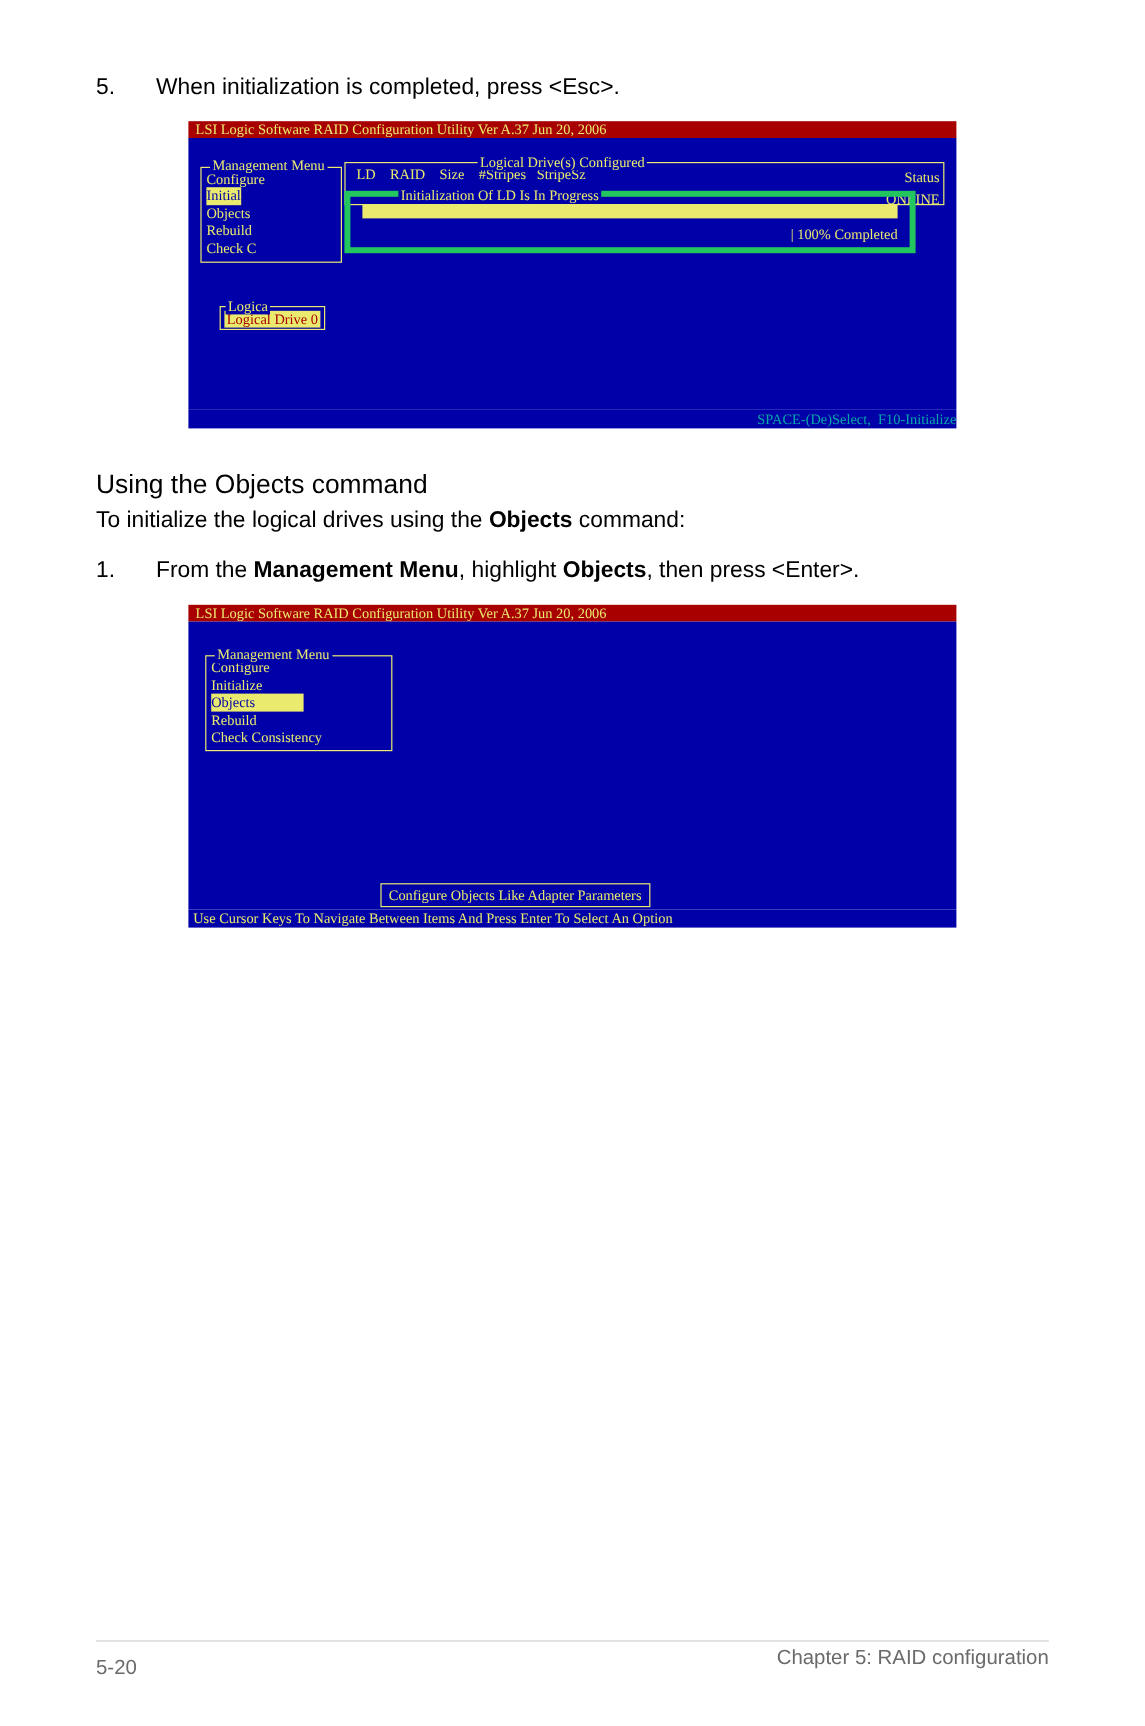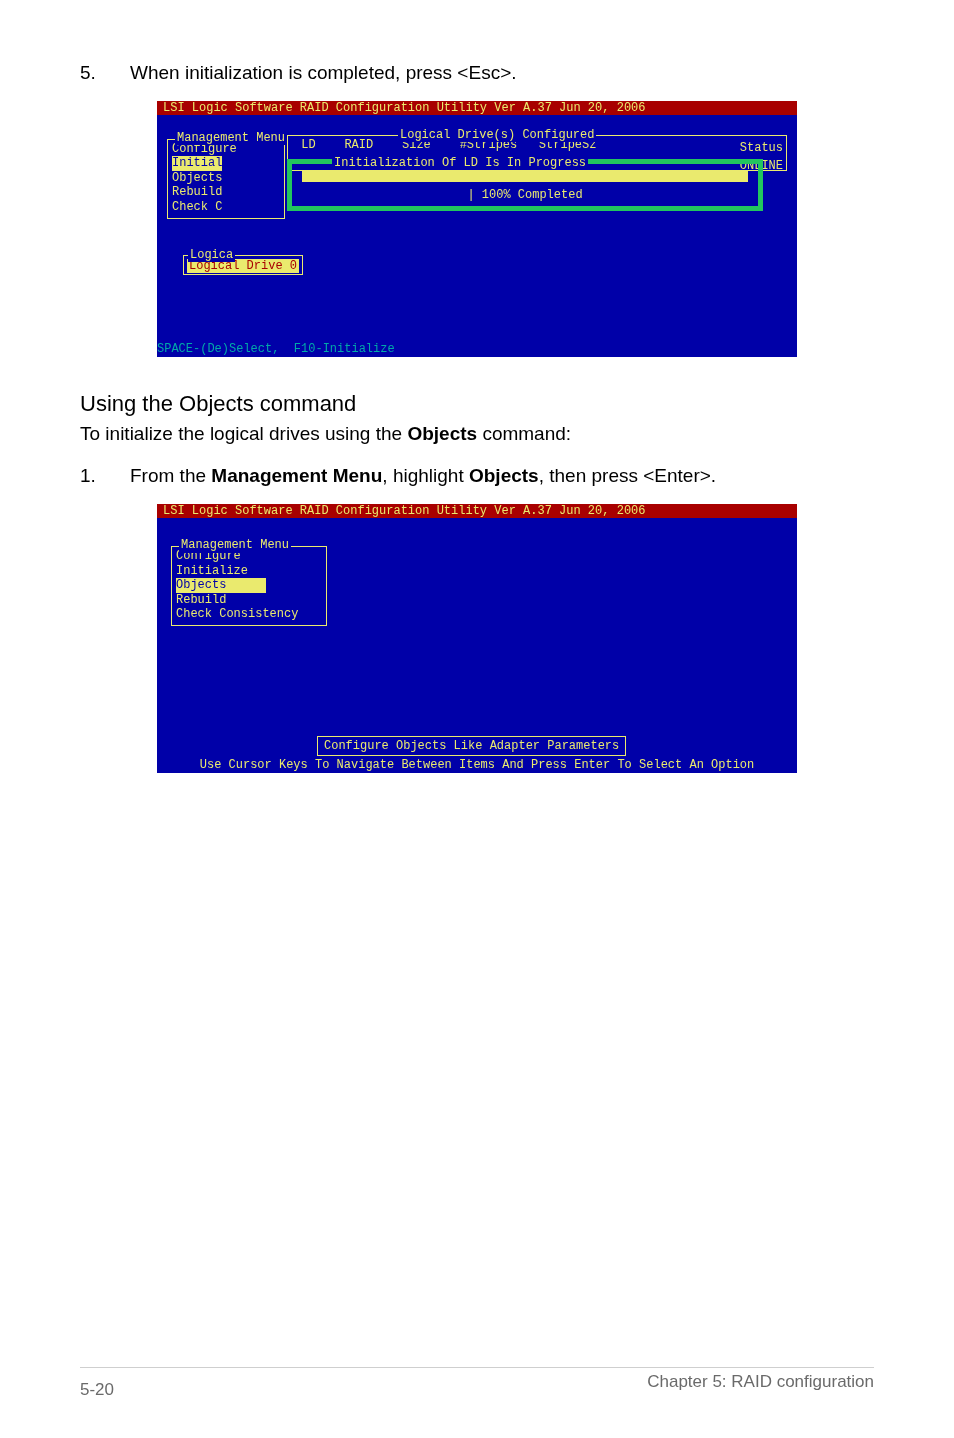--- a/index.html
+++ b/index.html
@@ -2,38 +2,38 @@
 <html><head>
 <meta charset="utf-8">
 <style>
   html,body{margin:0;padding:0;background:#fff;font-family:Arial,Helvetica,sans-serif;color:#000}
   .page{width:954px;height:1438px;margin:0 auto;box-sizing:border-box;padding:60px 80px 0 80px;position:relative}
   .step{display:flex;gap:22px;font-size:19px;line-height:1.4}
   .step-num{min-width:28px}
   .section-h{font-weight:normal;font-size:22px;margin-top:34px;margin-bottom:6px}
   .section-p{font-size:19px;margin:4px 0 18px 0}
   .bold{font-weight:bold}
-  .bios{width:640px;margin:14px auto 0 auto;font-family:Liberation Mono, monospace;font-size:12px;line-height:1.2;position:relative}
+  .bios{width:640px;margin:14px auto 0 auto;font-family:Liberation Serif, serif;font-size:12px;line-height:1.2;position:relative}
   .bios .titlebar{background:#a80000;color:#eaea6e;padding:0 6px;white-space:pre}
   .bios .body{background:#0000a8;color:#eaea6e;position:relative;padding:18px 10px 8px 10px;min-height:200px}
-  .bios .footer{background:#0000a8;color:#00a8a8;text-align:left;padding:1px 0;white-space:pre}
-  .bios .footerline{background:#0000a8;color:#eaea6e;text-align:center;padding:0 4px;white-space:pre}
+  .bios .footer{background:#0000a8;color:#00a8a8;text-align:right;padding:1px 0;white-space:pre}
+  .bios .footerline{background:#0000a8;color:#eaea6e;text-align:left;padding:0 4px;white-space:pre}
   .panel-label{position:absolute;top:-8px;left:8px;background:#0000a8;padding:0 2px;white-space:pre}
   .mbox{position:absolute;left:10px;top:24px;width:118px}
   .mbox-inner{border:1px solid #eaea6e;padding:2px 4px 4px 4px}
   .mitem{white-space:pre}
   .mitem.sel{background:#eaea6e;color:#0000a8;display:inline-block}
   .ldpanel{position:absolute;left:130px;top:20px;right:10px;height:34px;border:1px solid #eaea6e}
   .ldpanel .hdr{padding:2px 6px;white-space:pre}
   .stat{position:absolute;right:14px;top:26px;white-space:pre}
   .stat2{position:absolute;right:14px;top:44px;white-space:pre}
   .initpanel{position:absolute;left:130px;top:44px;width:446px;border:5px solid #22c55e;padding:6px 10px 4px 10px}
   .initmsg{white-space:pre;margin:4px 0 6px 0}
   .progressbar{height:12px;background:#eaea6e;width:100%;margin-bottom:6px}
-  .progresslbl{white-space:pre;text-align:center}
+  .progresslbl{white-space:pre;text-align:right}
   .logica{position:absolute;left:26px;top:140px;border:1px solid #eaea6e;padding:1px 3px}
   .logica .ldsel{background:#eaea6e;color:#a80000;padding:0 2px;display:inline-block;margin-top:2px}
   .bios2 .body{min-height:214px}
   .mbox2{position:absolute;left:14px;top:28px;width:156px}
   .mbox2-inner{border:1px solid #eaea6e;padding:2px 4px 4px 4px}
   .helpbox{border:1px solid #eaea6e;padding:2px 6px;position:absolute;left:160px;bottom:2px;white-space:pre}
   .pageno{position:absolute;left:80px;bottom:38px;font-size:17px;color:#6a6a6a}
   .chapt{position:absolute;right:80px;bottom:46px;font-size:17px;color:#6a6a6a}
   .rule{position:absolute;left:80px;right:80px;bottom:70px;height:1px;background:#cfcfcf}
 </style>

